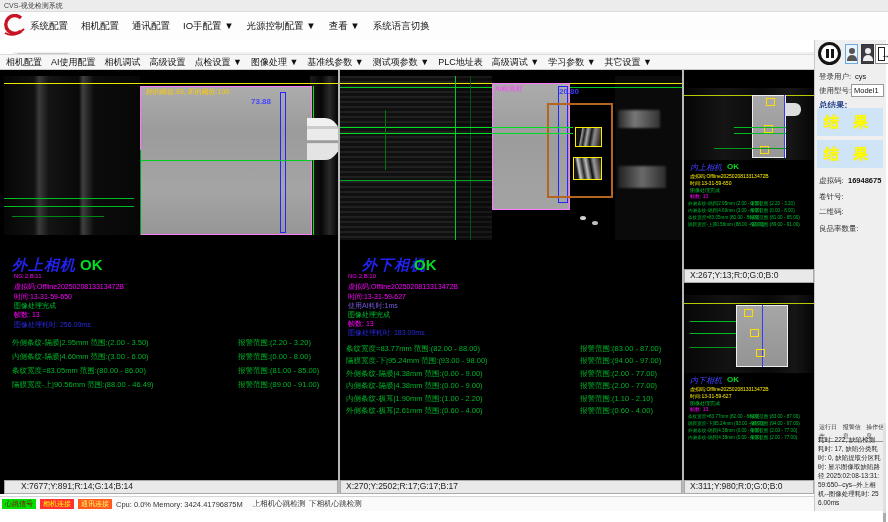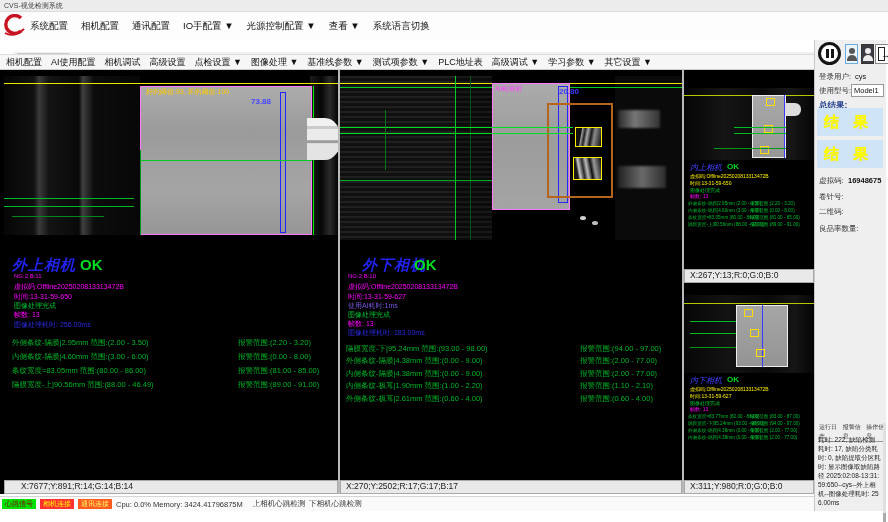--- a/index.html
+++ b/index.html
@@ -189,20 +189,24 @@
     <span class="abs cam-ok" style="left:74px;top:186px;">OK</span>
     <div class="iline t-mag" style="left:8px;top:203px;font-size:6px;">NG:2,B:10</div>
     <div class="iline t-mag" style="left:8px;top:212px;">虚拟码:Offline2025020813313472B</div>
     <div class="iline t-mag" style="left:8px;top:222px;">时间:13-31-59-627</div>
     <div class="iline t-ai" style="left:8px;top:231px;">使用AI耗时:1ms</div>
     <div class="iline t-grn" style="left:8px;top:240px;">图像处理完成</div>
     <div class="iline t-mag" style="left:8px;top:249px;">帧数: 13</div>
     <div class="iline t-blu" style="left:8px;top:258px;">图像处理耗时: 183.00ms</div>
     <div class="abs ml ml-md" style="left:6px;top:274px;width:334px;">
 
+    <div class="mrow">
+        <span>条纹宽度=83.77mm 范围:(82.00 - 88.00)</span>
+        <span>报警范围:(83.00 - 87.00)</span>
+      </div>
         <div class="mrow">
         <span>隔膜宽度-下|95.24mm 范围:(93.00 - 98.00)</span>
         <span>报警范围:(94.00 - 97.00)</span>
       </div>
         <div class="mrow">
         <span>外侧条纹-隔膜|4.38mm 范围:(0.00 - 9.00)</span>
         <span>报警范围:(2.00 - 77.00)</span>
       </div>
         <div class="mrow">
         <span>内侧条纹-隔膜|4.38mm 范围:(0.00 - 9.00)</span>

